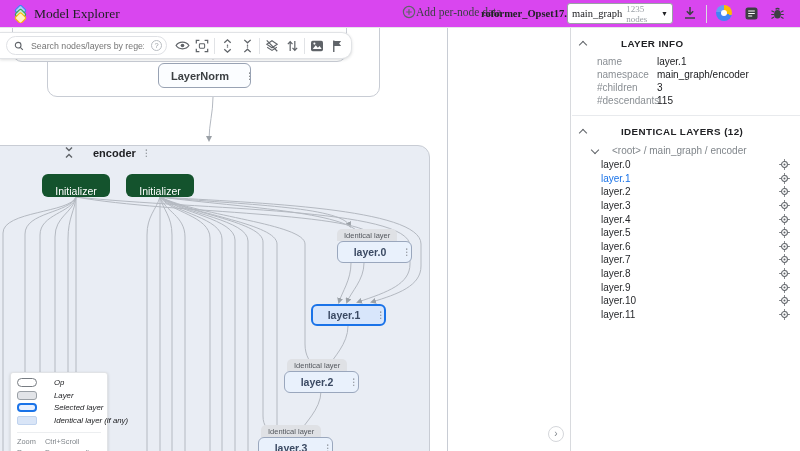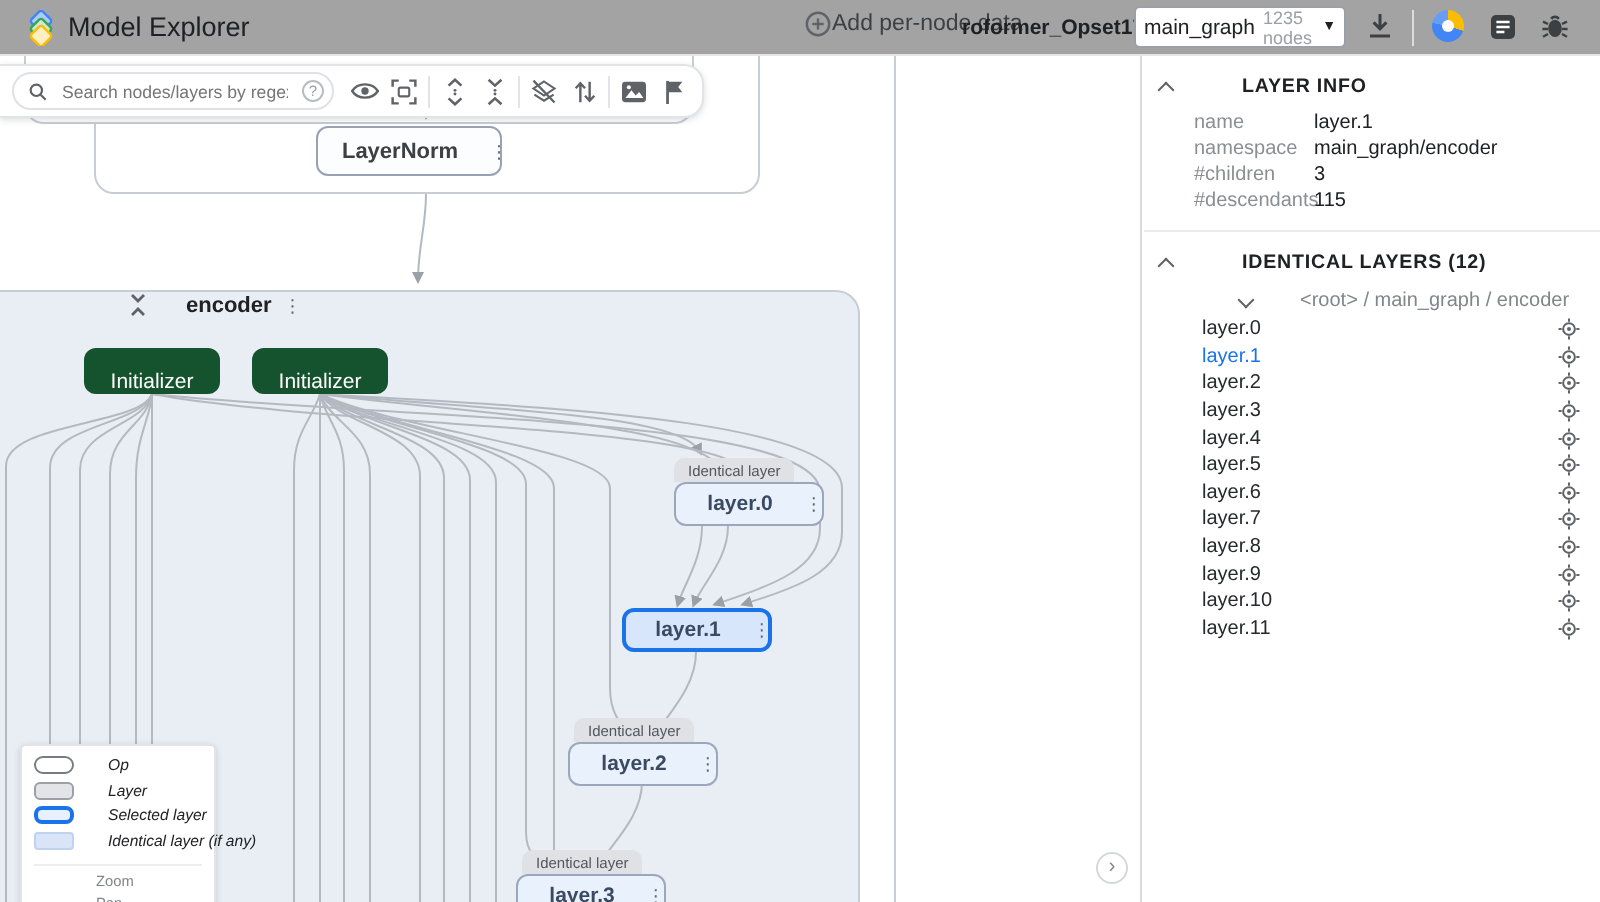--- a/index.html
+++ b/index.html
@@ -2,21 +2,21 @@
 <html><head>
 <meta charset="utf-8">
 <style>
   html,body{margin:0;padding:0;background:#fff;}
   *{box-sizing:border-box;}
   body{font-family:"Liberation Sans",sans-serif;color:#202124;}
   #app{position:relative;width:800px;height:451px;overflow:hidden;background:#fff;}
   .abs{position:absolute;}
 
   
-  #topbar{position:absolute;left:0;top:0;width:800px;height:28px;background:#a3a3a3;border-bottom:1px solid #e4e6e8;z-index:50;}
+  #topbar{position:absolute;left:0;top:0;width:800px;height:28px;background:#d946ef;border-bottom:1px solid #e4e6e8;z-index:50;font-family:Liberation Serif, serif;}
   #app-title{position:absolute;left:34px;top:6px;font-size:13.5px;font-weight:500;color:#202124;}
   #add-node-data{position:absolute;left:402px;top:5px;display:flex;align-items:center;gap:0;font-size:11.5px;color:#3c4043;cursor:pointer;}
   #model-name{position:absolute;left:481px;top:8px;font-size:10.5px;font-weight:700;color:#202124;}
   #graph-selector{position:absolute;left:567px;top:3px;width:106px;height:21px;border:1px solid #9aa0a6;border-radius:3px;display:flex;align-items:center;padding:0 4px;gap:4px;background:#fff;}
   #graph-selector .gname{font-size:10.5px;color:#202124;}
   #graph-selector .gcount{font-size:9px;color:#9aa0a6;margin-left:auto;}
   #graph-selector .tri{font-size:7px;color:#202124;}
   .tb-sep{position:absolute;top:5px;width:1px;height:18px;background:#dadce0;}
 
   
@@ -46,39 +46,39 @@
 
   
   #legend{position:absolute;left:10px;top:344px;width:98px;background:#fff;border:1px solid #e1e3e6;border-radius:3px;box-shadow:0 1px 3px rgba(60,64,67,.2);z-index:15;padding:5px 6px 5px;}
   .lg-row{display:flex;align-items:flex-start;gap:17px;height:12.5px;font-style:italic;}
   .lg-sw{width:20px;height:9px;flex:none;}
   .lg-lbl{font-size:7.8px;color:#202124;white-space:nowrap;}
   .sw-op{background:#fff;border:1px solid #777c82;border-radius:5px;}
   .sw-layer{background:#e2e4e8;border:1px solid #9aa0a6;border-radius:3px;}
   .sw-sel{background:#e8f0fe;border:2px solid #1a73e8;border-radius:4px;}
   .sw-ident{background:#d9e5f7;border:1px solid #c0d3ee;border-radius:2px;}
-  #legend .sc{display:flex;gap:6px;height:11px;align-items:center;flex-direction:column;}
+  #legend .sc{display:flex;gap:6px;height:11px;align-items:center;}
   #legend .sc .a{width:22px;font-size:7.4px;color:#80868b;}
   #legend .sc .k{font-size:7.4px;color:#80868b;}
   #legend hr{border:none;border-top:1px solid #eceef0;margin:4px 0 3px;}
 
   #panel-collapse{position:absolute;left:548px;top:398px;width:16px;height:16px;border:1px solid #d5d7db;border-radius:50%;background:#fff;color:#80868b;font-size:10px;line-height:14px;text-align:center;z-index:25;cursor:pointer;}
 
   
   #panel{position:absolute;left:572px;top:28px;width:228px;height:423px;background:#fff;}
   .sec-head{display:flex;align-items:center;gap:6px;padding:10px 0 6px 8px;cursor:pointer;}
   .sec-title{font-size:9.8px;font-weight:700;letter-spacing:.4px;color:#202124;padding-left:28px;}
   .chev{width:7px;height:7px;flex:none;position:relative;}
   .chev:before{content:"";position:absolute;left:0;top:2px;width:5px;height:5px;border-left:1.4px solid #5f6368;border-top:1.4px solid #5f6368;transform:rotate(45deg);}
   .chev.down:before{transform:rotate(-135deg);top:0px;}
   .kv{display:flex;padding-left:25px;height:13px;align-items:center;}
   .kv .k{width:60px;flex:none;font-size:10px;color:#8a8f94;}
   .kv .v{font-size:10px;color:#202124;}
   #panel hr{border:none;border-top:1px solid #e8eaed;margin:8px 0 0;}
-  #il-root{display:flex;align-items:center;gap:23px;padding-left:20px;height:14px;font-size:10px;color:#80868b;cursor:pointer;margin-left:28px;}
+  #il-root{display:flex;align-items:center;gap:13px;padding-left:20px;height:14px;font-size:10px;color:#80868b;cursor:pointer;}
   #il-list{margin-top:1px;}
   .il-row{display:flex;align-items:center;height:13.6px;padding:0 10px 0 29px;cursor:pointer;}
   .il-row .il-label{font-size:10px;color:#27292c;}
   .il-row.selected .il-label{color:#1a73e8;}
   .il-row .loc{margin-left:auto;cursor:pointer;flex:none;display:flex;}
 </style>
 </head>
 <body>
 
 <div id="app">

